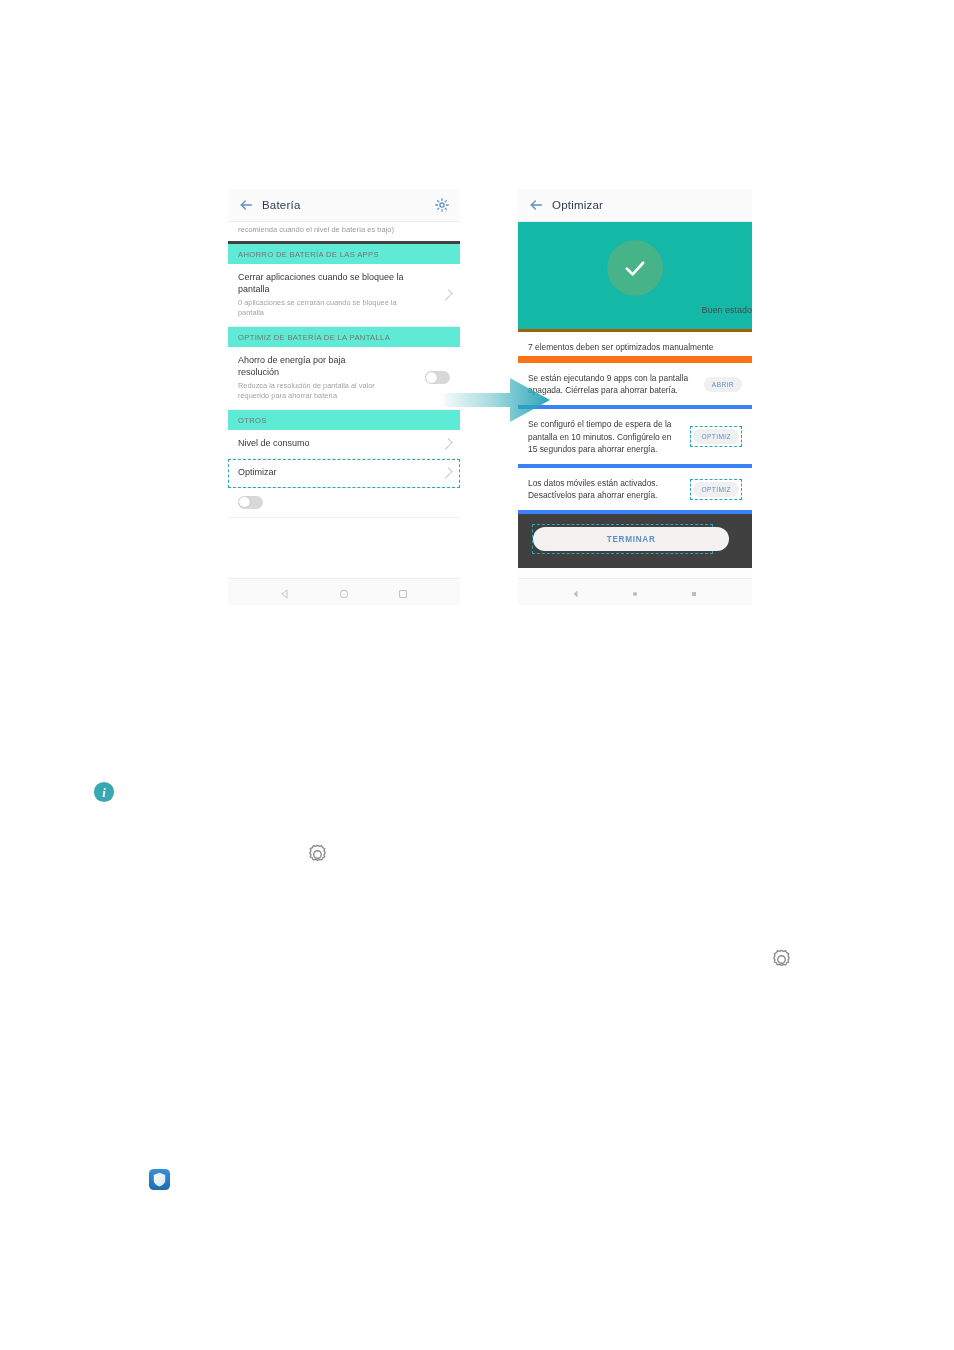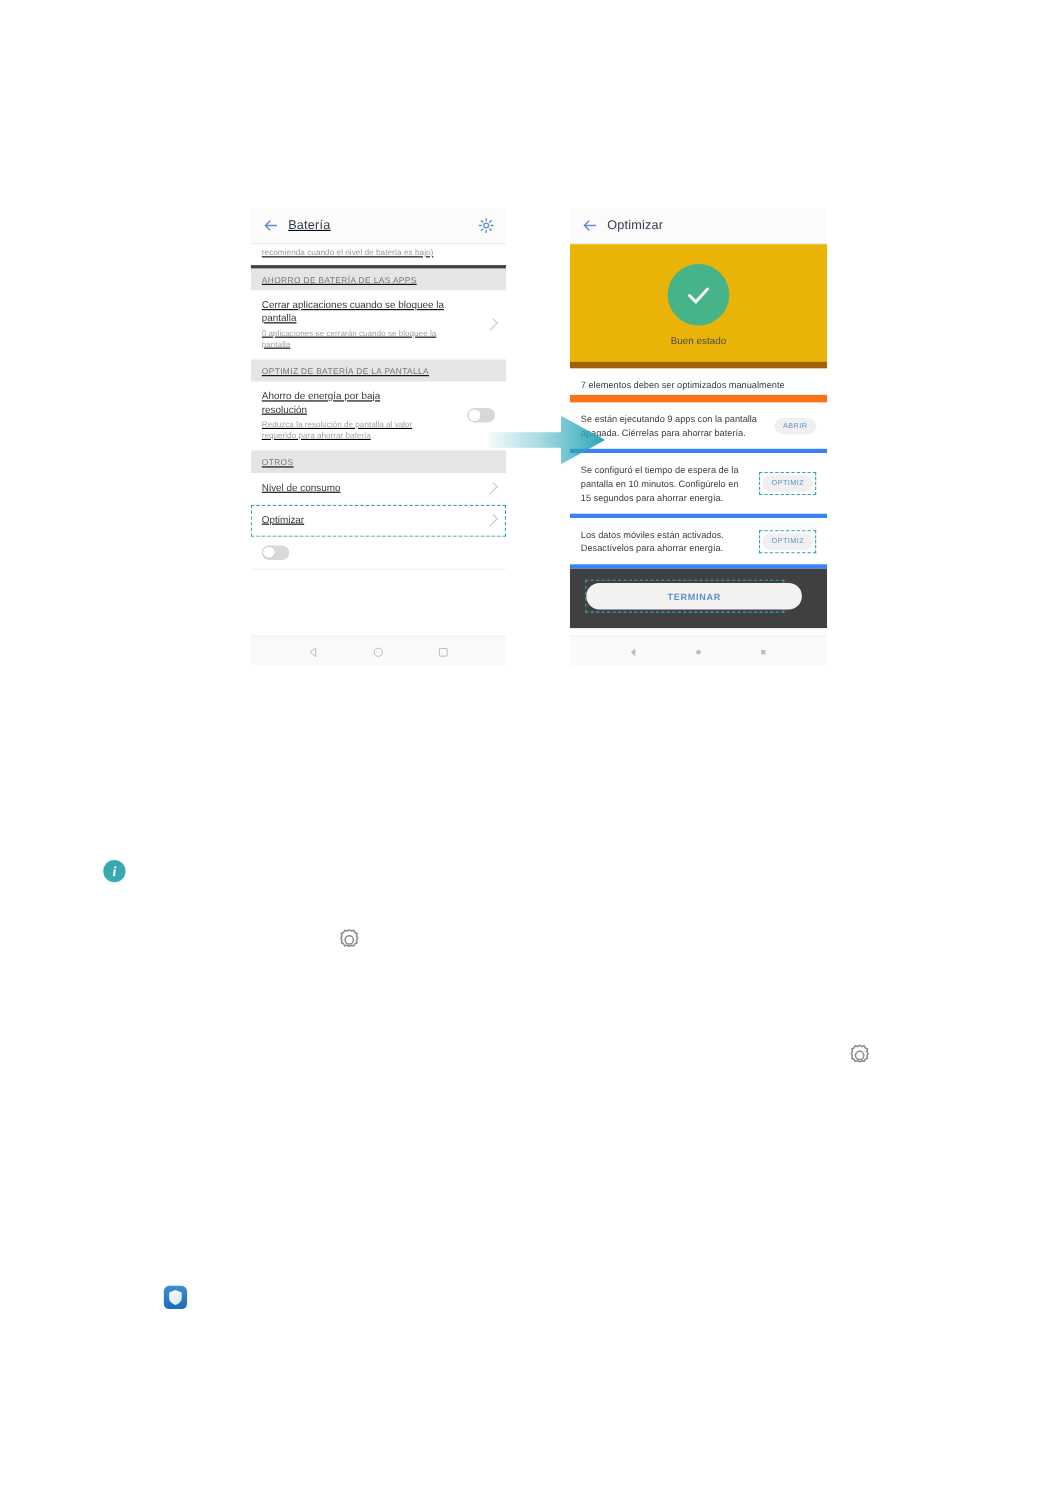--- a/index.html
+++ b/index.html
@@ -15,21 +15,21 @@
     font-family: "Liberation Sans", sans-serif;
     overflow: hidden;
   }
 
   
   .phone {
     position: absolute;
     background: #ffffff;
     overflow: hidden;
   }
-  #phone-left  { left: 228px; top: 189px; width: 232px; height: 416px; text-decoration: underline; }
+  #phone-left  { left: 228px; top: 189px; width: 232px; height: 416px; }
   #phone-right { left: 518px; top: 189px; width: 234px; height: 416px; }
 
   .screen {
     width: 100%;
     height: 100%;
     position: relative;
     background: #ffffff;
   }
 
   
@@ -67,21 +67,21 @@
   .clipped-row .ghost {
     position: absolute;
     top: -6px; left: 10px; right: 10px;
     height: 6px;
     overflow: hidden;
     color: #c9c9c9;
     font-size: 7.5px;
   }
 
   .section-head {
-    background: #e5e5e5;
+    background: #5eead4;
     color: #747474;
     font-size: 7.6px;
     letter-spacing: .35px;
     padding: 6px 10px 5px 10px;
   }
 
   .row {
     padding: 8px 10px 8px 10px;
     border-bottom: 1px solid #f0f0f0;
     display: flex;
@@ -154,24 +154,24 @@
     align-items: center;
     justify-content: space-around;
     padding: 0 28px;
     box-sizing: border-box;
   }
   .nav-ico { width: 12px; height: 12px; }
 
   
   .opt-body { background: #fdfdfd; padding-bottom: 27px; }
   .status-card {
-    background: #eab308;
+    background: #14b8a6;
     padding: 18px 0 14px 0;
-    text-align: center;
-    border-bottom: 6px solid #a16207;
+    text-align: right;
+    border-bottom: 3px solid #a16207;
   }
   .status-circle {
     width: 56px; height: 56px;
     border-radius: 50%;
     background: #46b389;
     margin: 0 auto 9px auto;
     display: flex;
     align-items: center;
     justify-content: center;
   }

